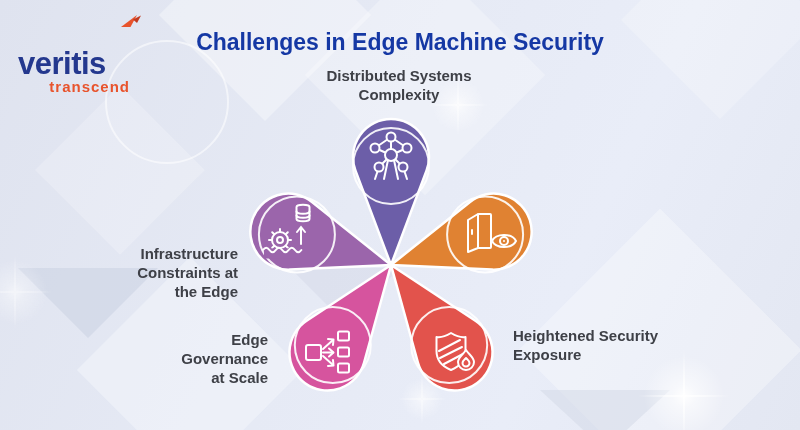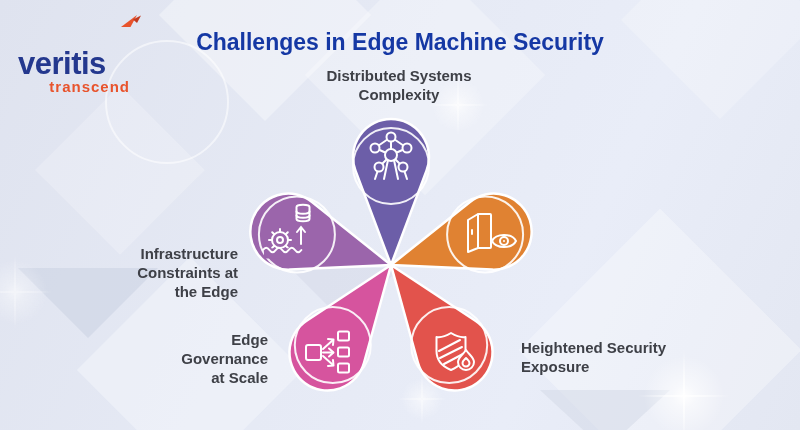--- a/index.html
+++ b/index.html
@@ -28,21 +28,21 @@
   
   .title{position:absolute;left:0;right:0;top:29px;text-align:center;
     font-size:23px;font-weight:700;color:#1538a4;}
   
   .diagram-svg{position:absolute;left:0;top:0;}
   .label{position:absolute;font-size:15px;font-weight:700;color:#3e4047;line-height:19px;white-space:pre-line;}
   .label.top{left:249px;top:66px;width:300px;text-align:center;}
   .label.left{left:78px;top:197px;width:160px;text-align:right;margin-top:47px;}
   .label.right{left:551px;top:203px;width:170px;text-align:left;}
   .label.bottom-left{left:118px;top:330px;width:150px;text-align:right;}
-  .label.bottom-right{left:513px;top:338px;width:180px;text-align:left;margin-left:8px;}
+  .label.bottom-right{left:513px;top:326px;width:180px;text-align:left;}
 </style>
 </head>
 <body>
 
 <div class="canvas">
 
   <div class="deco diamond" style="left:190px;top:-60px;width:150px;height:150px;"></div>
   <div class="deco diamond" style="left:340px;top:-10px;width:170px;height:170px;background:rgba(255,255,255,0.28);"></div>
   <div class="deco diamond" style="left:60px;top:110px;width:120px;height:120px;background:rgba(255,255,255,0.22);"></div>
   <div class="deco diamond" style="left:560px;top:250px;width:200px;height:200px;background:rgba(255,255,255,0.3);"></div>

